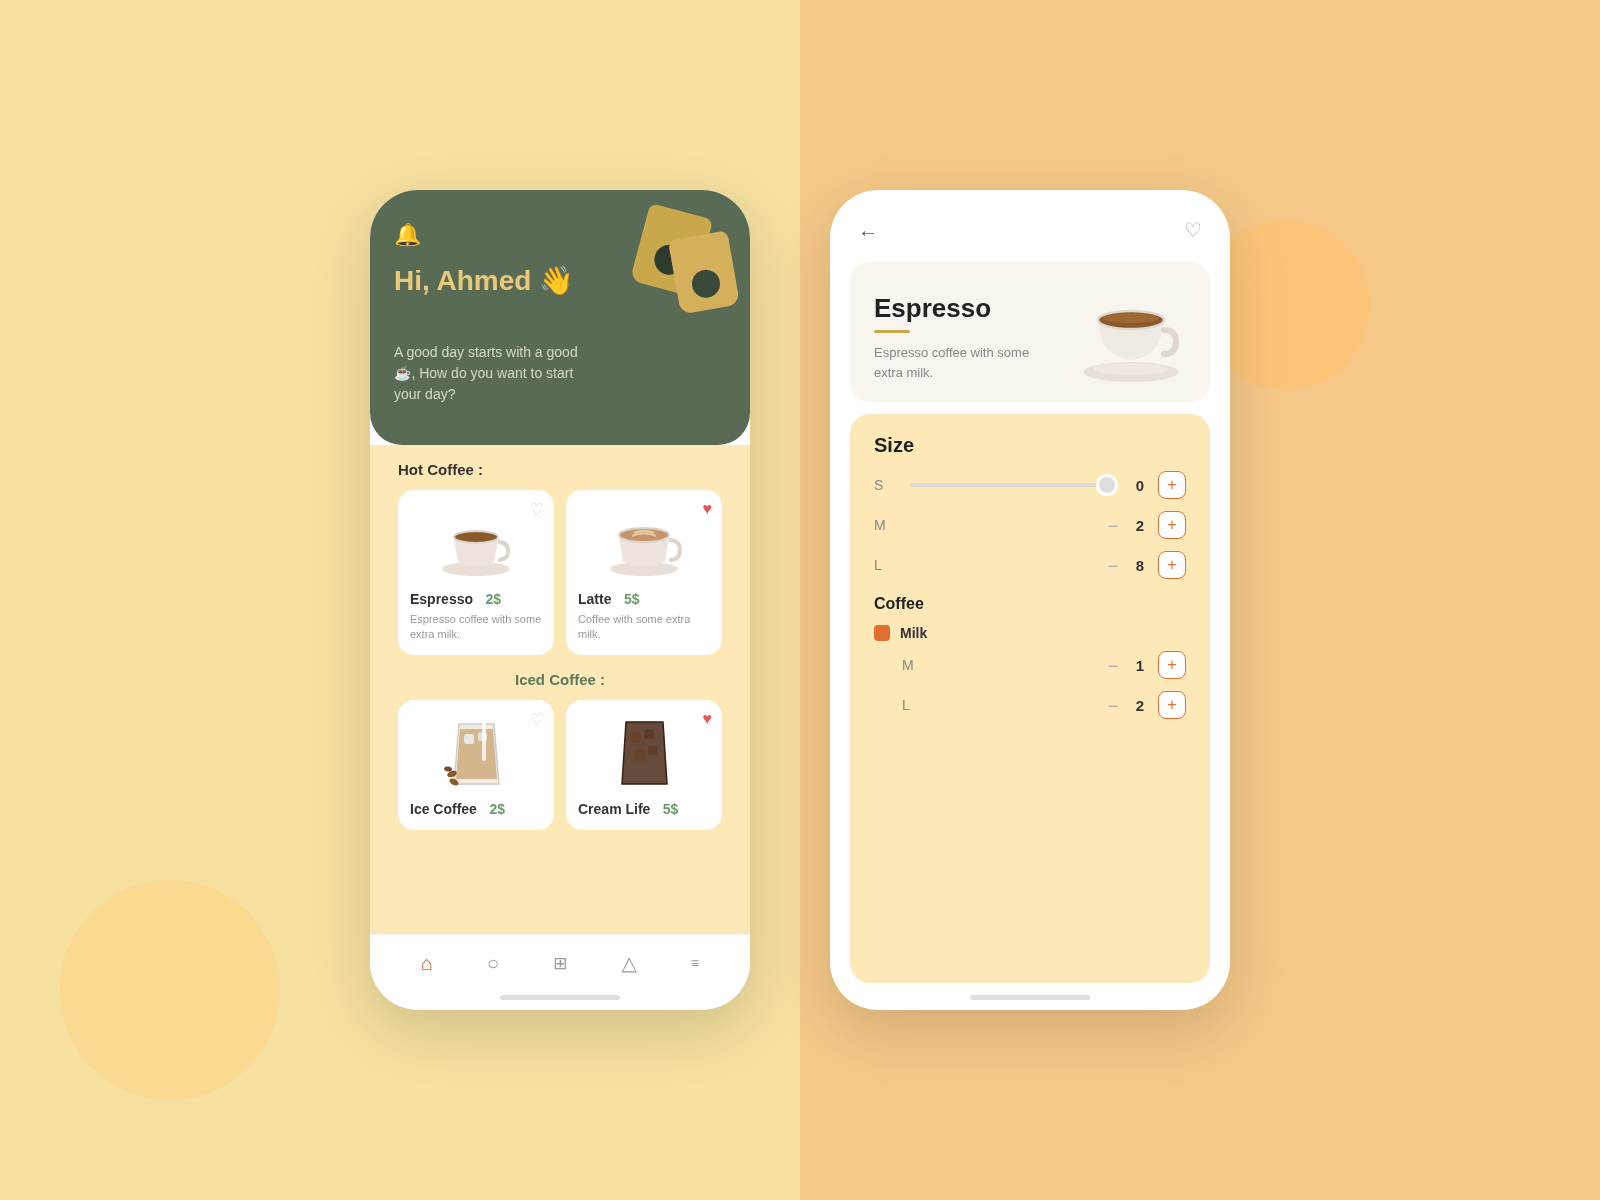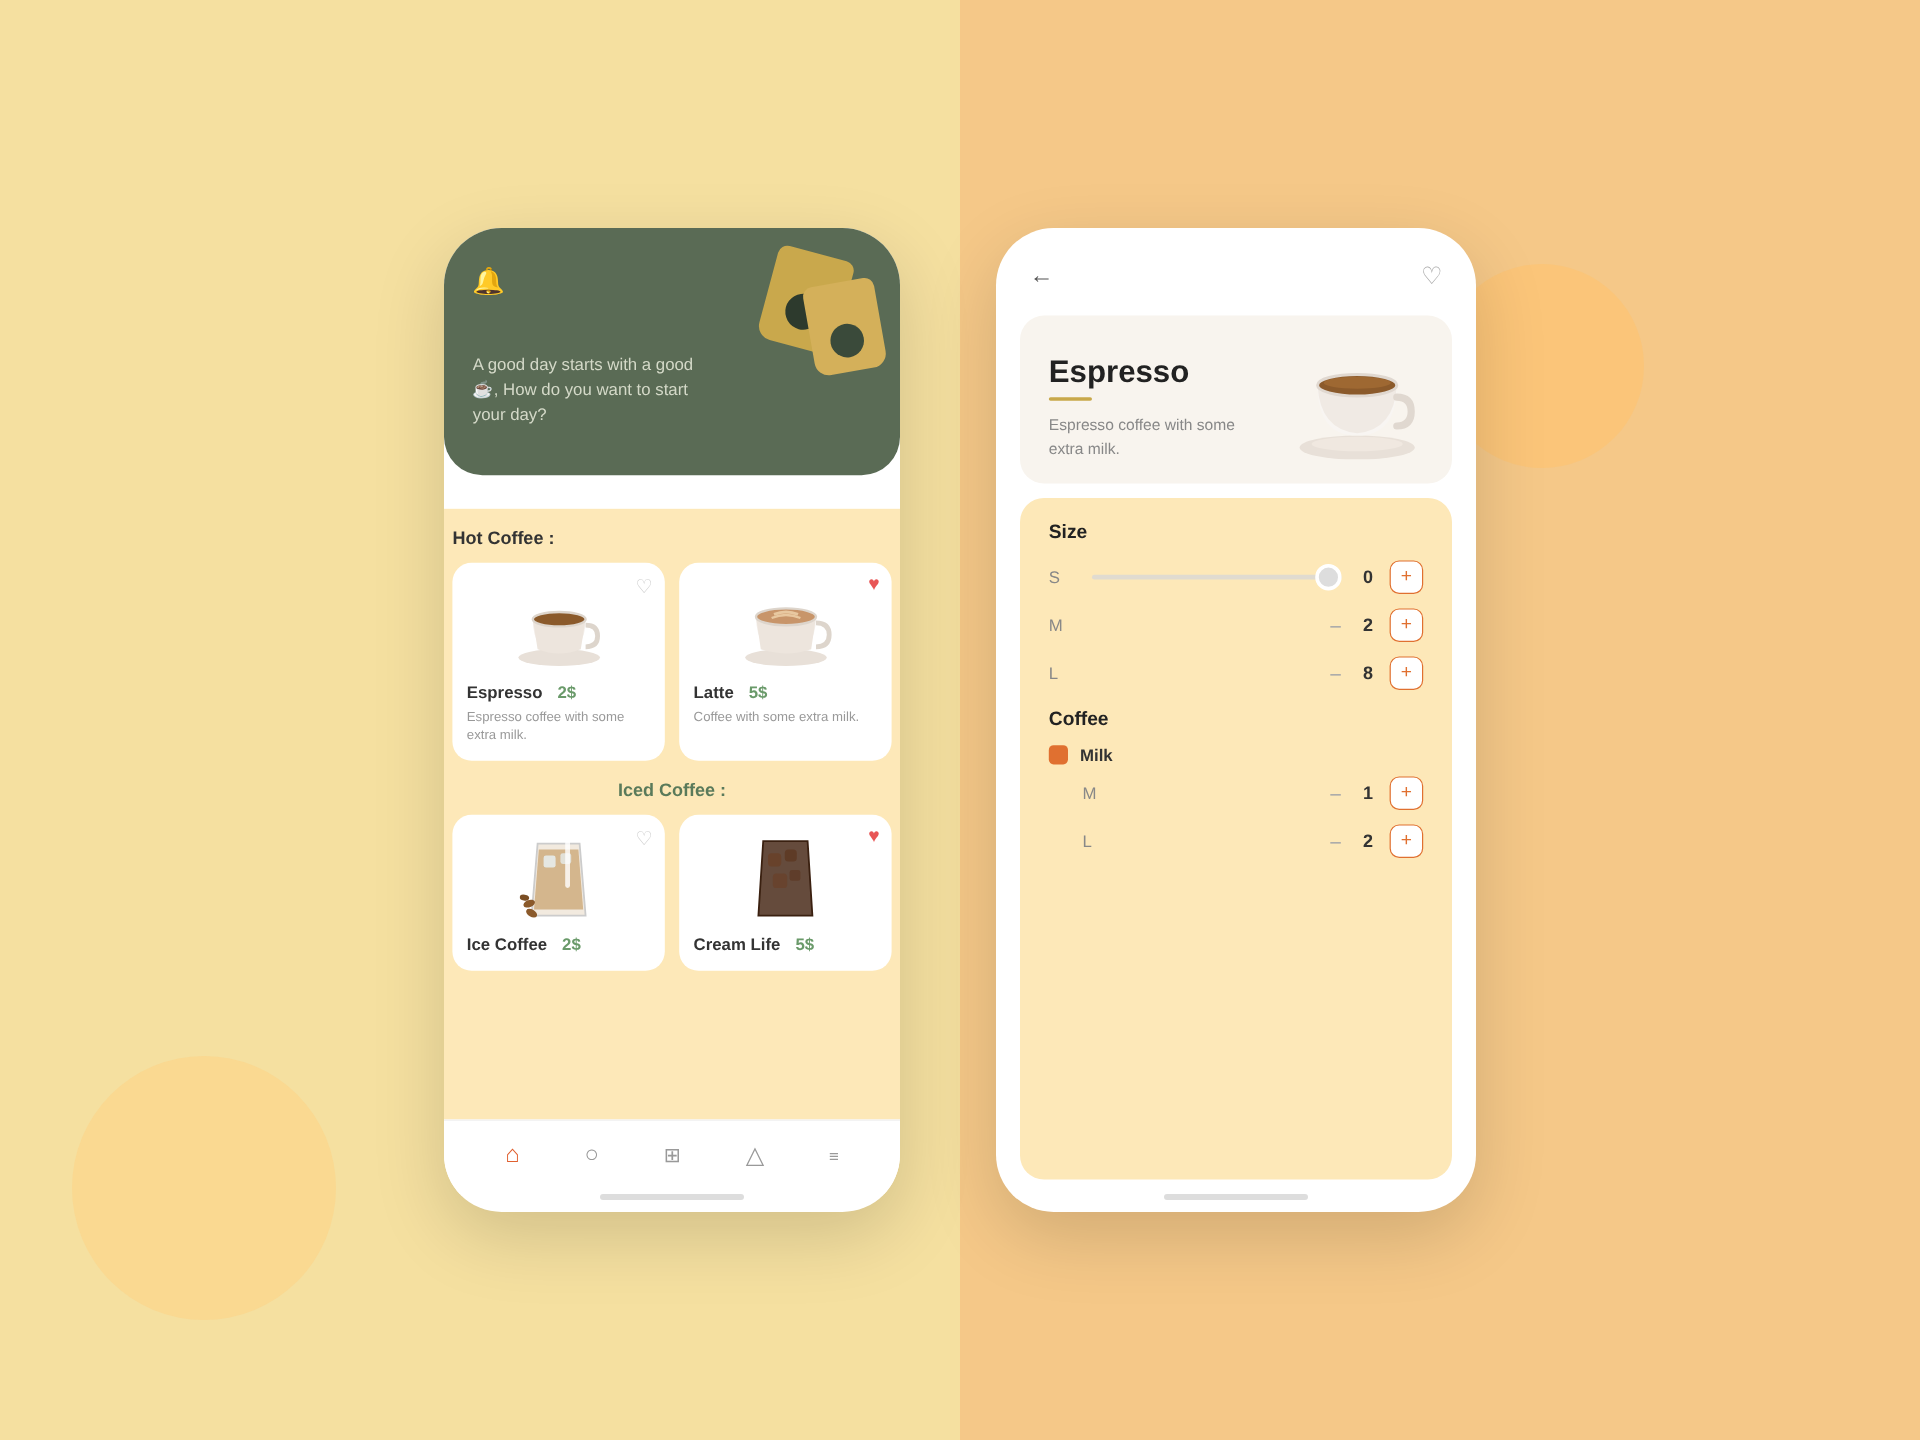--- a/index.html
+++ b/index.html
@@ -117,23 +117,22 @@
       border-radius: 50%;
       position: absolute;
       bottom: 12px;
       left: 50%;
       transform: translateX(-50%);
     }
 
     .phone-content {
       flex: 1;
       background: #fde8b8;
-      padding: 16px 7px;
+      padding: 16px 28px;
       overflow: hidden;
-      margin-top: 28px;
     }
 
     .section-title {
       font-size: 15px;
       font-weight: 700;
       color: #333;
       margin-bottom: 12px;
     }
 
     .section-title.iced {
@@ -289,21 +288,21 @@
     .detail-content {
       flex: 1;
       background: #fde8b8;
       margin: 12px 20px;
       border-radius: 20px;
       padding: 20px 24px;
       overflow: hidden;
     }
 
     .size-section-title {
-      font-size: 16px;
+      font-size: 20px;
       font-weight: 700;
       color: #222;
       margin-bottom: 14px;
     }
 
     .size-row {
       display: flex;
       align-items: center;
       margin-bottom: 12px;
     }
@@ -434,20 +433,21 @@
 
   <div style="position:absolute;bottom:100px;left:60px;width:220px;height:220px;background:rgba(255,210,130,0.5);border-radius:50%;z-index:0;"></div>
   <div style="position:absolute;top:220px;right:230px;width:170px;height:170px;background:rgba(255,195,110,0.55);border-radius:50%;z-index:0;"></div>
 
   <div class="page-wrapper" style="position:relative;z-index:1;">
 
     <div class="phone">
 
       <div class="phone-header">
         <span class="bell-icon">🔔</span>
+        <div class="greeting">Hi, Ahmed 👋</div>
         <div class="subtitle">A good day starts with a good ☕, How do you want to start your day?</div>
 
         <div class="coffee-bags">
           <div class="bag bag1"></div>
           <div class="bag bag2"></div>
         </div>
       </div>
 
       <div class="phone-content">
         <div class="section-title">Hot Coffee :</div>

